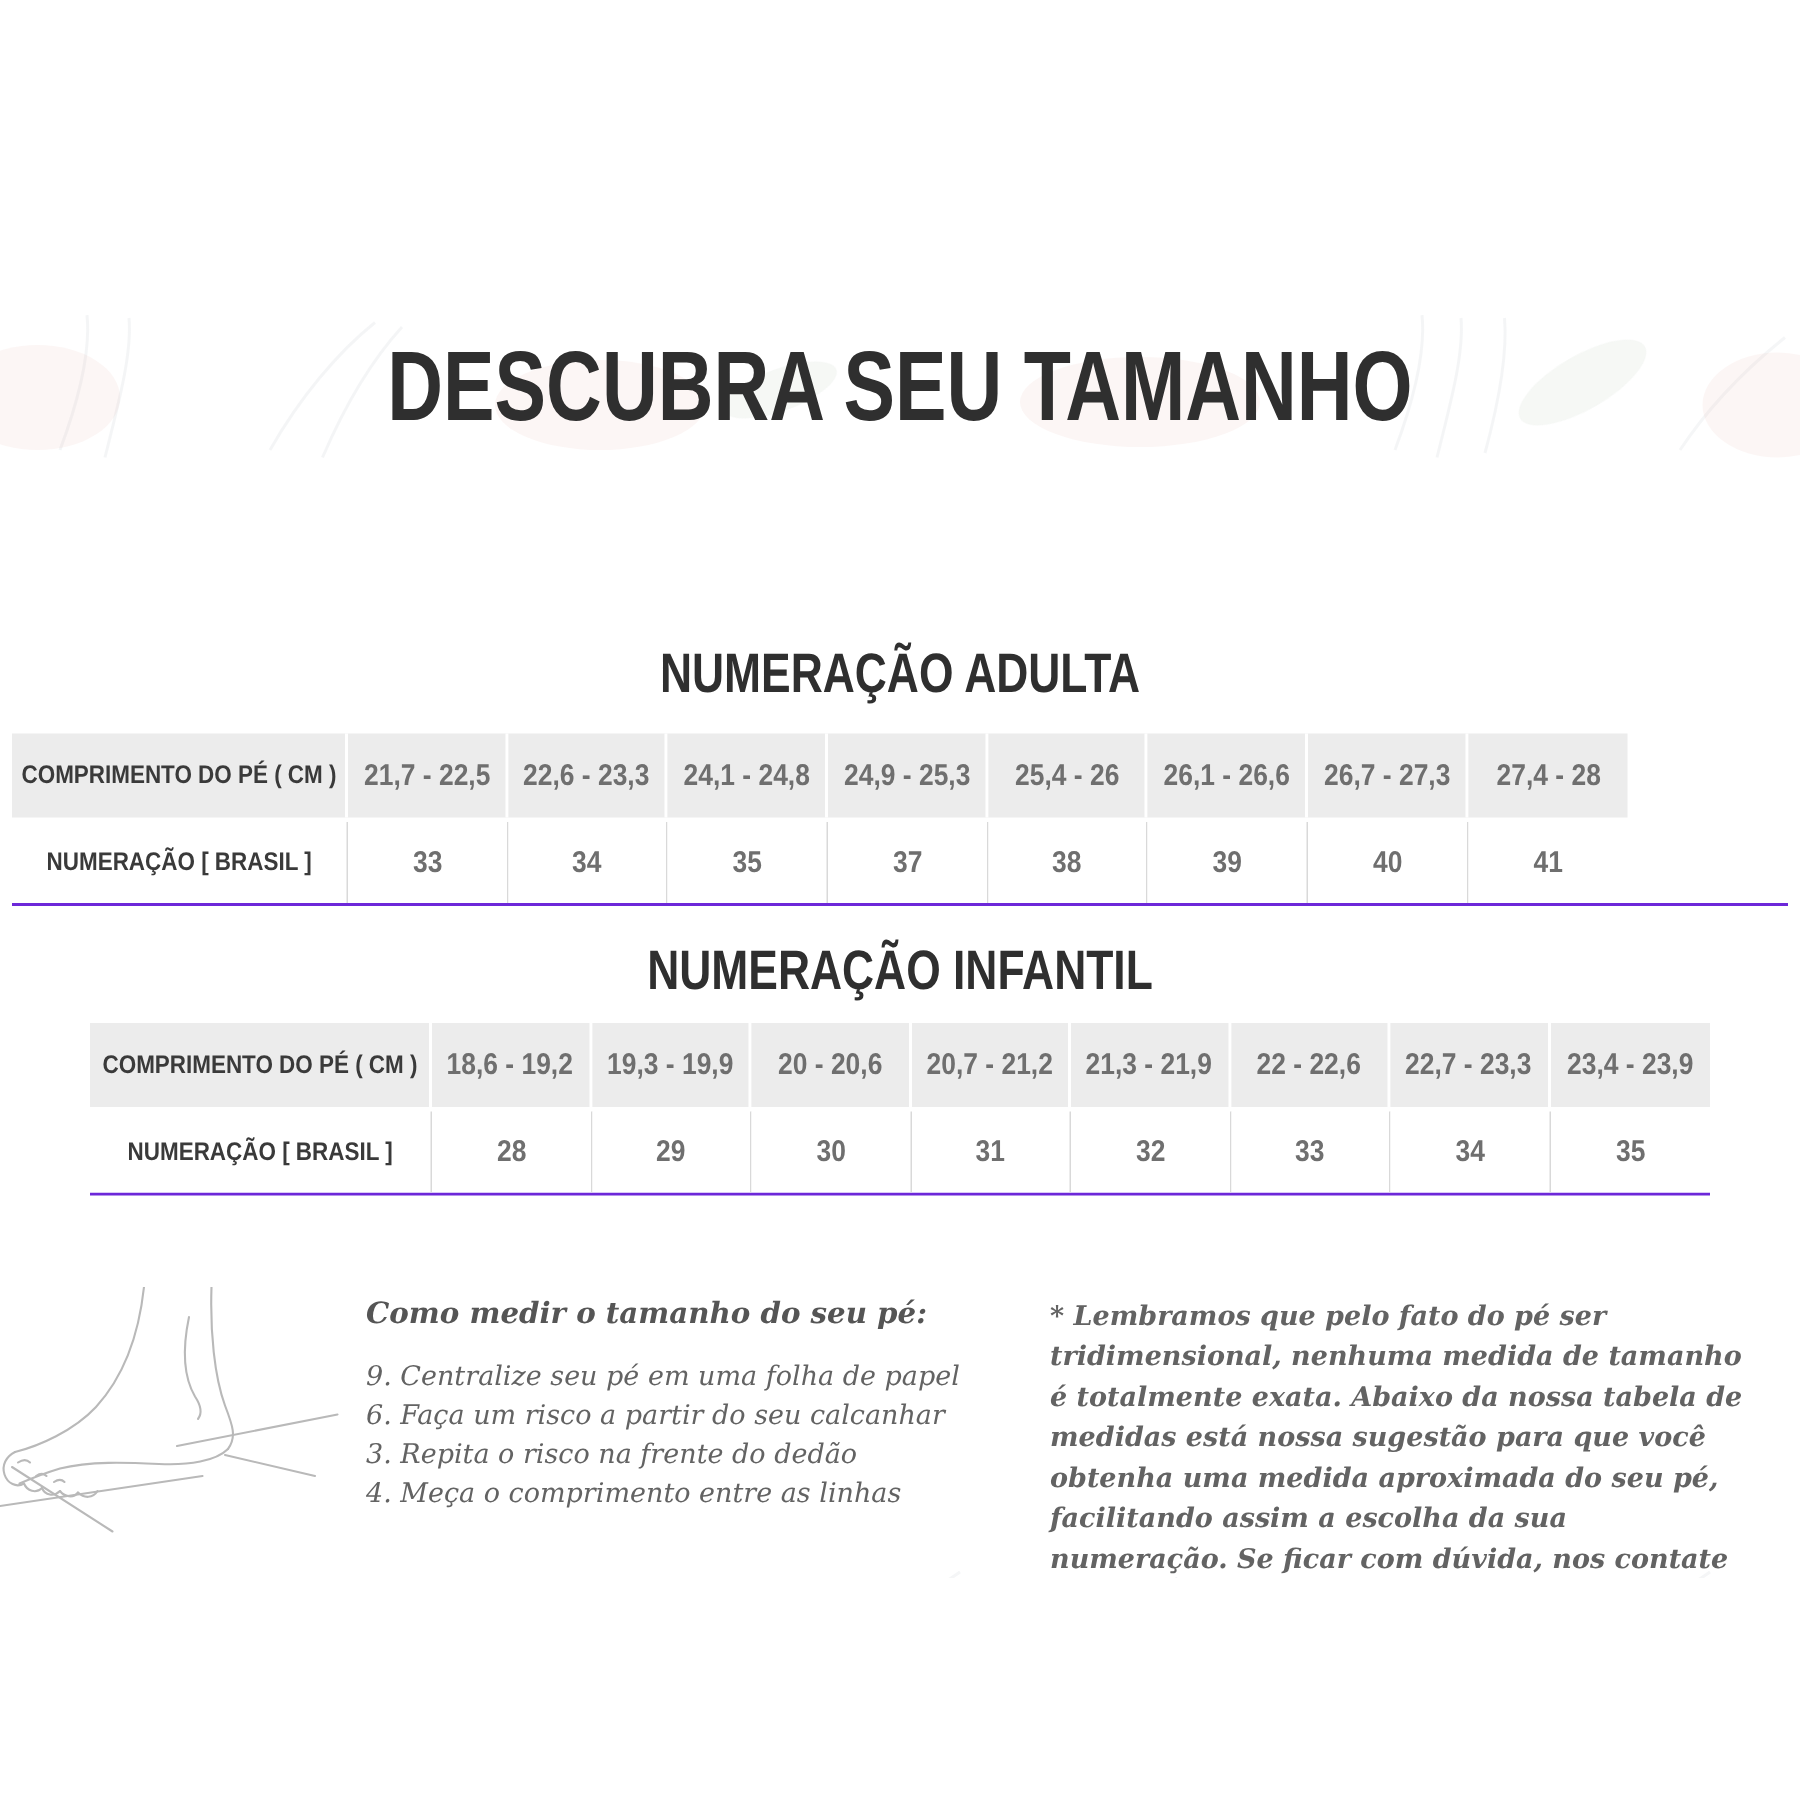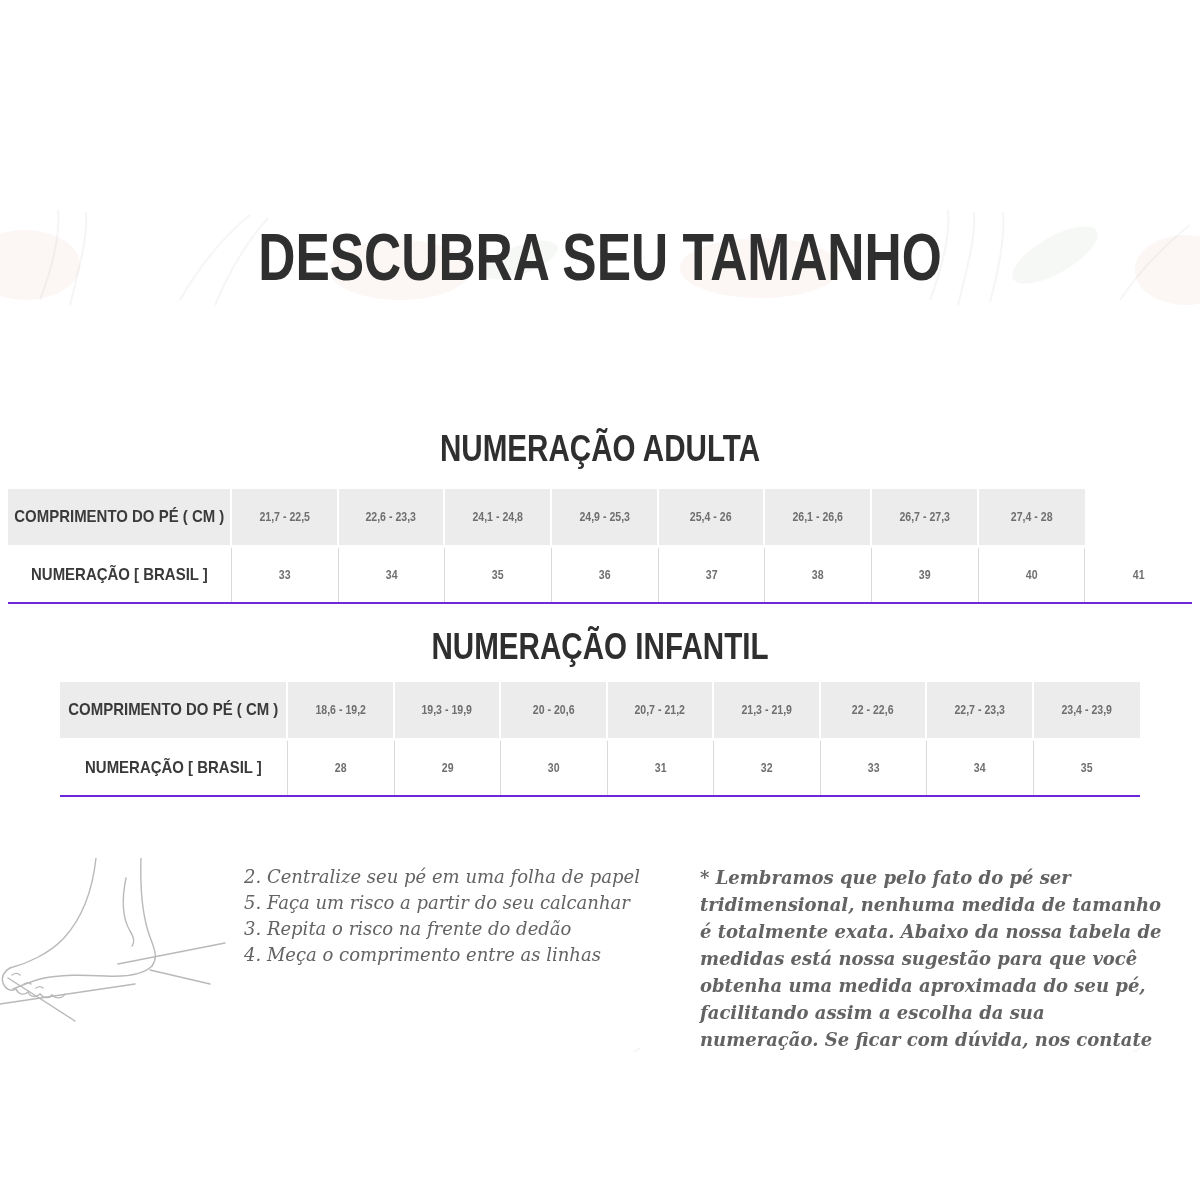--- a/index.html
+++ b/index.html
@@ -25,21 +25,21 @@
   
   .size-table{position:absolute;}
   #adult-table{top:489px;left:8px;width:1184px;}
   #infant-table{top:682px;left:60px;width:1080px;}
   .trow{display:grid;width:100%;}
   #adult-table .trow{grid-template-columns:224px repeat(9,1fr);}
   #infant-table .trow{grid-template-columns:228px repeat(8,1fr);}
   .trow.gray{margin-bottom:3px;}
   .cell{
     height:56px;display:flex;align-items:center;justify-content:center;
-    font-size:12px;font-weight:700;color:#6f6f6f;
+    font-size:20px;font-weight:700;color:#6f6f6f;
   }
   .trow.gray .cell{background:#ececec;border-right:2px solid #ffffff;}
   .trow.gray .cell:last-child{border-right:none;}
   .trow.white{border-bottom:2px solid #6d28d9;}
   .trow.white .cell{background:#ffffff;border-right:1px solid #d9d9d9;height:54px;}
   .trow.white .cell:last-child{border-right:none;}
   .cell.lbl{color:#3a3a3a;font-size:17px;}
   .cnd{display:inline-block;transform:scaleX(0.88);white-space:nowrap;}
   
   .serif{font-family:"DejaVu Serif","Liberation Serif",serif;font-style:italic;color:#636363;}
@@ -137,23 +137,20 @@
       <div class="cell">
           <span class="cnd">33</span>
         </div>
       <div class="cell">
           <span class="cnd">34</span>
         </div>
       <div class="cell">
           <span class="cnd">35</span>
         </div>
       <div class="cell">
-          <span class="cnd">36</span>
-        </div>
-      <div class="cell">
           <span class="cnd">37</span>
         </div>
       <div class="cell">
           <span class="cnd">38</span>
         </div>
       <div class="cell">
           <span class="cnd">39</span>
         </div>
       <div class="cell">
           <span class="cnd">40</span>
@@ -249,22 +246,23 @@
 
       <path d="M118,106 L225,85"></path>
 
       <path d="M0,146 L135,126"></path>
       <path d="M8,120 L75,163"></path>
       <path d="M150,112 L210,126"></path>
     </g>
   </svg>
 
   <div id="howto" class="serif">
-    <div class="step">2. Centralize seu pé em uma folha de papel</div>
-    <div class="step">5. Faça um risco a partir do seu calcanhar</div>
+    <div class="h">Como medir o tamanho do seu pé:</div>
+    <div class="step">9. Centralize seu pé em uma folha de papel</div>
+    <div class="step">6. Faça um risco a partir do seu calcanhar</div>
     <div class="step">3. Repita o risco na frente do dedão</div>
     <div class="step">4. Meça o comprimento entre as linhas</div>
   </div>
 
   <div id="note" class="serif">
     <div class="txt">* Lembramos que pelo fato do pé ser tridimensional, nenhuma medida de tamanho é totalmente exata. Abaixo da nossa tabela de medidas está nossa sugestão para que você obtenha uma medida aproximada do seu pé, facilitando assim a escolha da sua numeração. Se ficar com dúvida, nos contate através do chat ;)</div>
   </div>
 
 </div>
 

